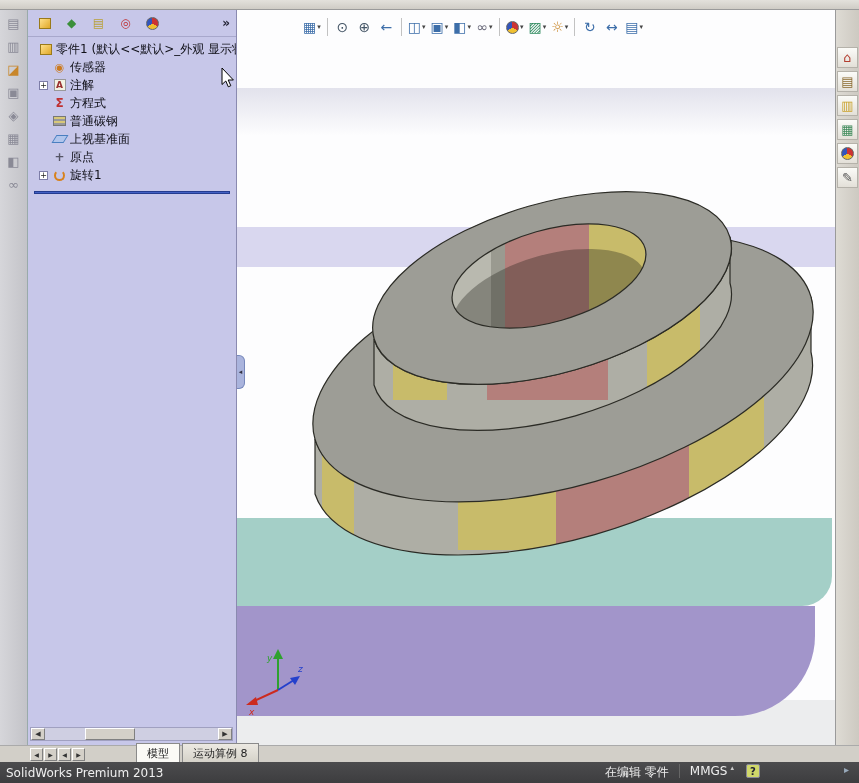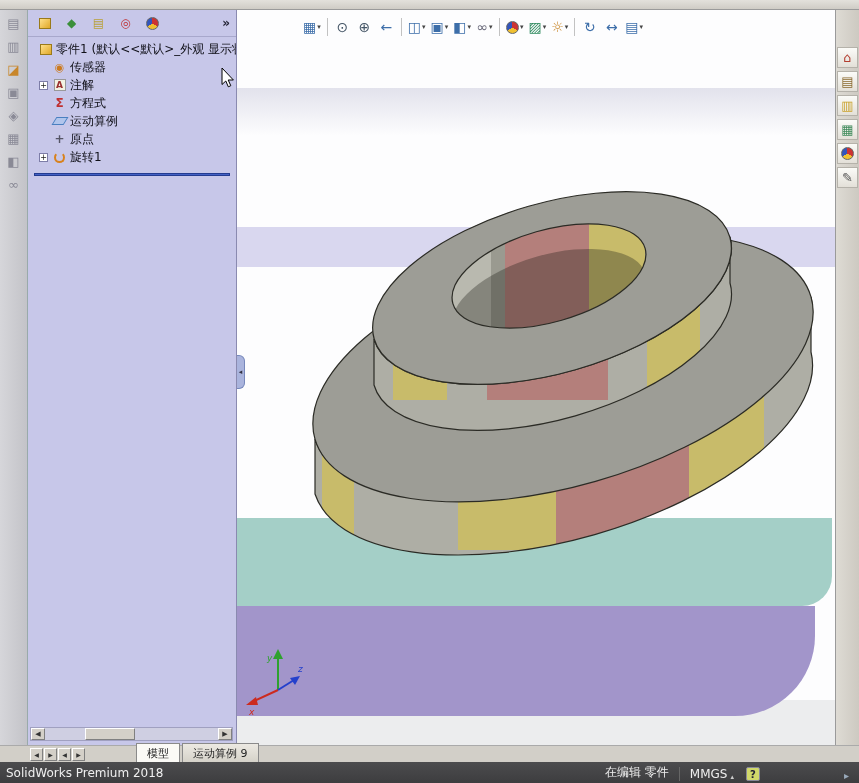--- a/index.html
+++ b/index.html
@@ -81,21 +81,21 @@
            display:flex;align-items:flex-end;padding-left:30px}
   .navbtn{width:13px;height:13px;margin:0 1px 1px 0;background:#d4d0c8;border:1px solid;border-color:#fff #808080 #808080 #fff;
           font-size:6px;color:#333;display:flex;align-items:center;justify-content:center}
   .tab{height:16px;padding:9px 10px;margin-left:2px;border:1px solid #8a8a8a;border-bottom:none;
        background:linear-gradient(#ece9e2,#d5d2c9);font-size:11px;display:flex;align-items:center;color:#222}
   .tab.active{background:#fbfaf6}
 
   
   #statusbar{position:absolute;left:0;top:762px;width:859px;height:21px;background:linear-gradient(#4c4c4e,var(--statusbar-bg,#3d3d3f));
              color:#efefef;display:flex;align-items:center;padding:0 10px 0 6px;font-size:12px}
-  #sb-right{margin-left:auto;display:flex;align-items:flex-end}
+  #sb-right{margin-left:auto;display:flex;align-items:flex-start}
   .sb-sep{width:1px;height:14px;background:#666;margin:0 10px}
   #help-badge{width:14px;height:14px;background:#d0d86a;border:1px solid #889;border-radius:2px;color:#223;
               font-weight:bold;font-size:10px;display:flex;align-items:center;justify-content:center;margin-left:12px}
   #sb-toggle{margin-left:84px;color:#9ab;font-size:10px}
   .sb-caret{font-size:7px;margin-left:3px;color:#ccc}
 
   #cursor{position:absolute;left:221px;top:67px;pointer-events:none}
 </style>
 </head>
 <body>
@@ -151,23 +151,30 @@
         <span>注解</span>
       </div>
       <div class="tree-row">
         <span class="exp"></span>
         <span class="ti eq-g">Σ</span>
         <span>方程式</span>
       </div>
       <div class="tree-row">
         <span class="exp"></span>
         <span class="ti">
+            <span class="mat-g"></span>
+          </span>
+        <span>普通碳钢</span>
+      </div>
+      <div class="tree-row">
+        <span class="exp"></span>
+        <span class="ti">
             <span class="plane-g"></span>
           </span>
-        <span>运动算例</span>
+        <span>上视基准面</span>
       </div>
       <div class="tree-row">
         <span class="exp"></span>
         <span class="ti origin-g">+</span>
         <span>原点</span>
       </div>
       <div class="tree-row">
         <span class="exp">
             <span class="box">+</span>
           </span>
@@ -326,25 +333,25 @@
       </div>
     <div class="tp-btn tp-pen">✎</div>
   </div>
 
   <div id="tabsrow">
     <div class="navbtn">◀</div>
     <div class="navbtn">▶</div>
     <div class="navbtn">◀</div>
     <div class="navbtn">▶</div>
     <div class="tab active" style="margin-left:50px">模型</div>
-    <div class="tab">运动算例 9</div>
+    <div class="tab">运动算例 8</div>
   </div>
 
   <div id="statusbar">
-    <span>SolidWorks Premium 2018</span>
+    <span>SolidWorks Premium 2013</span>
     <div id="sb-right">
       <span>在编辑 零件</span>
       <span class="sb-sep"></span>
       <span>MMGS</span>
       <span class="sb-caret">▴</span>
       <span id="help-badge">?</span>
       <span id="sb-toggle">▸</span>
     </div>
   </div>
 

